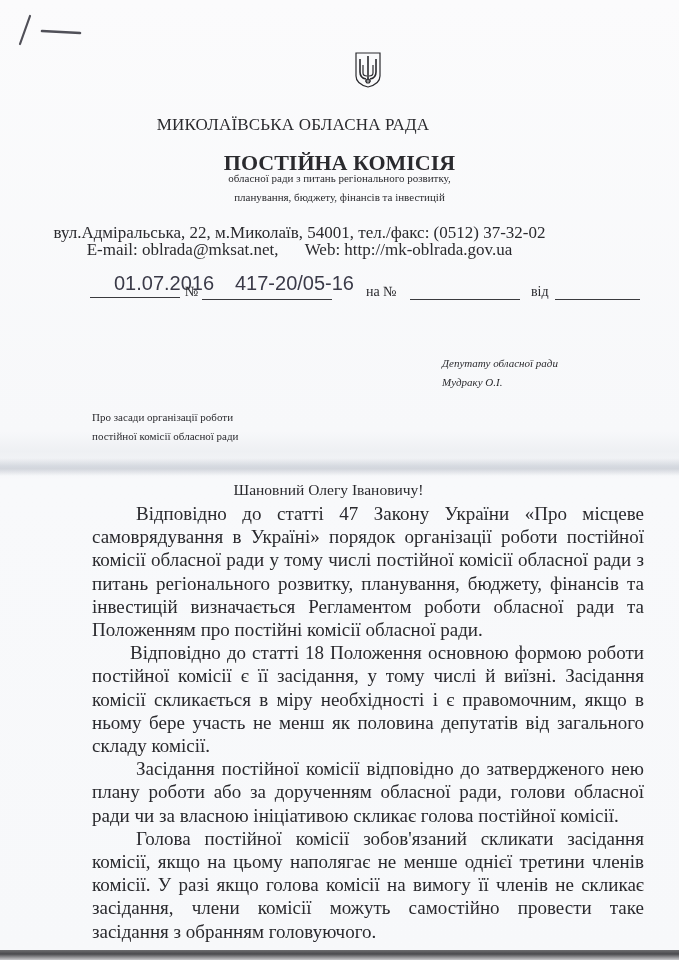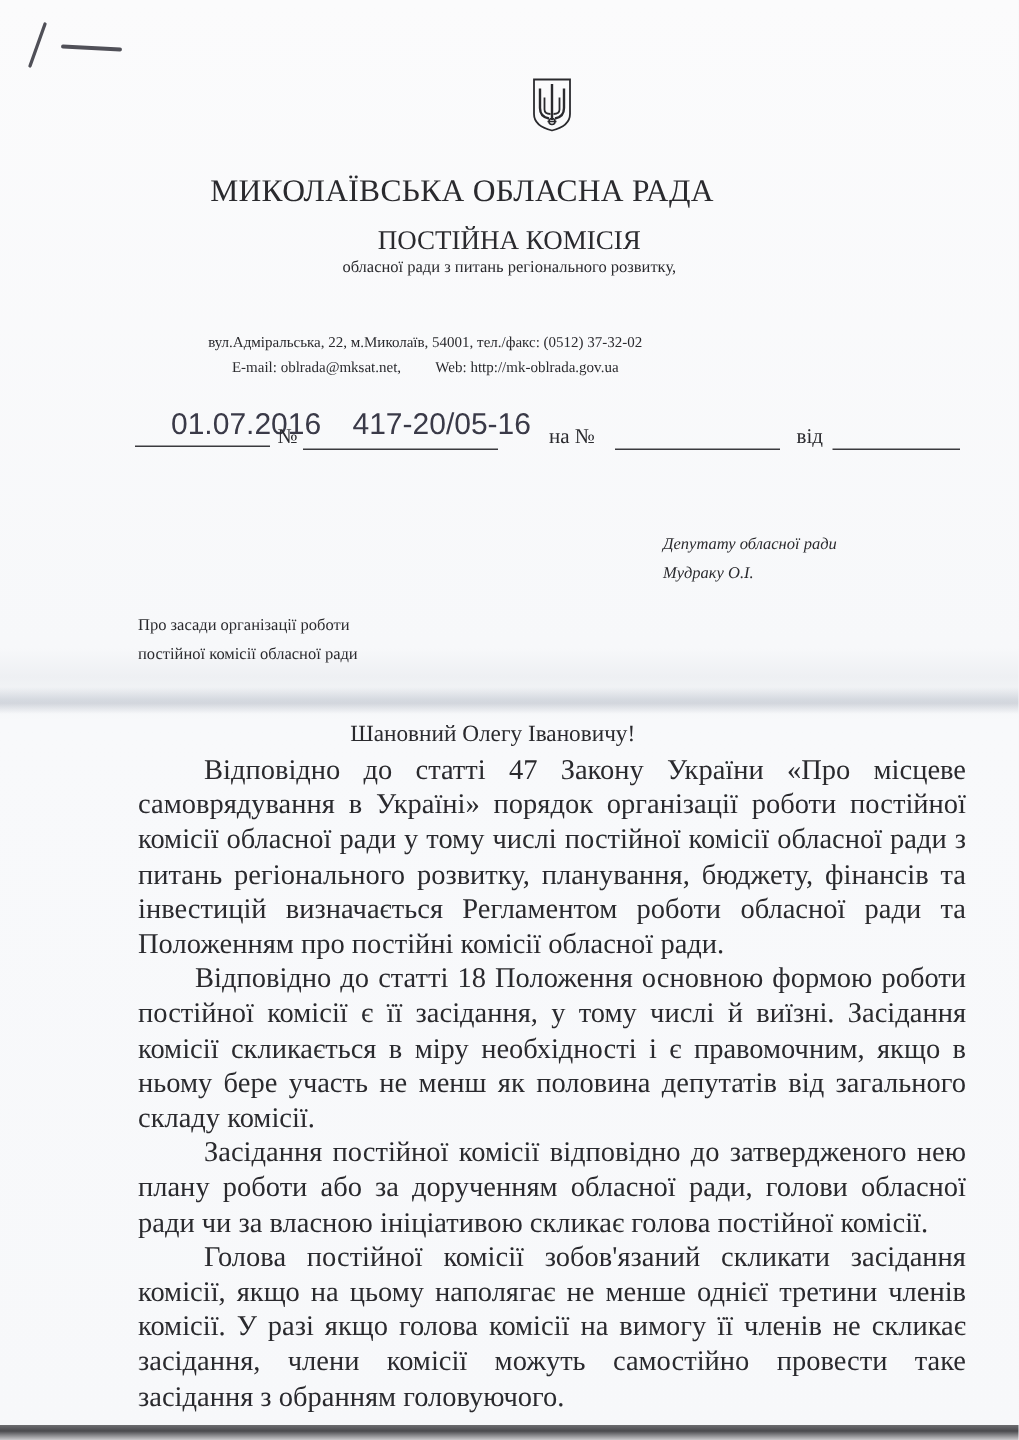--- a/index.html
+++ b/index.html
@@ -24,27 +24,27 @@
   }
   .mark {
     position: absolute; left: 18px; top: 12px; width: 80px; height: 40px;
   }
   .emblem {
     position: absolute; left: 355px; top: 52px; width: 26px; height: 36px;
   }
   .abs { position: absolute; white-space: nowrap; }
   .center { text-align: center; }
   .org {
-    left: 16px; width: 584px; top: 115px; font-size: 21px; letter-spacing: 0.2px;
+    left: 1px; width: 584px; top: 115px; font-size: 17px; letter-spacing: 0.2px;
   }
   .commission {
-    left: 0; width: 679px; top: 150px; font-size: 18px; font-weight: normal;
+    left: 0; width: 679px; top: 150px; font-size: 22px; font-weight: bold;
   }
   .sub { left: 0; width: 679px; font-size: 11px; }
-  .addr { left: 0; width: 567px; font-size: 10px; }
+  .addr { left: 16px; width: 567px; font-size: 17px; }
   .regline {
     position: absolute; top: 270px; left: 90px; height: 40px; width: 560px;
     font-size: 14px;
   }
   .hand {
     font-family: "Liberation Sans", "DejaVu Sans", sans-serif;
     font-size: 20px; color: #3a3a48; margin-left: 20px;
   }
   .uline { position: absolute; border-bottom: 1px solid #3a3a3e; height: 1px; }
   .recipient { left: 442px; font-size: 11px; line-height: 19px; font-style: italic; }
@@ -75,20 +75,21 @@
     <path d="M13 4 V28" stroke="#2a2a2e" stroke-width="1.6"></path>
     <path d="M5 7 V20 Q5 26 11 27 M21 7 V20 Q21 26 15 27" fill="none" stroke="#2a2a2e" stroke-width="1.6"></path>
     <path d="M8 13 V21 Q8 24 12 24 M18 13 V21 Q18 24 14 24" fill="none" stroke="#2a2a2e" stroke-width="1.2"></path>
     <circle cx="13" cy="29" r="2" fill="none" stroke="#2a2a2e" stroke-width="1.1"></circle>
     <path d="M10 29 H16" stroke="#2a2a2e" stroke-width="1"></path>
   </svg>
 
   <div class="abs center org">МИКОЛАЇВСЬКА ОБЛАСНА РАДА</div>
   <div class="abs center commission">ПОСТІЙНА КОМІСІЯ</div>
   <div class="abs center sub" style="top:172px;">обласної ради з питань регіонального розвитку,</div>
+  <div class="abs center sub" style="top:191px;">планування, бюджету, фінансів та інвестицій</div>
 
   <div class="abs center addr" style="top:223px;">вул.Адміральська, 22, м.Миколаїв, 54001, тел./факс: (0512) 37-32-02</div>
   <div class="abs center addr" style="top:240px;">
     <span>E-mail: oblrada@mksat.net,</span>
     <span style="display:inline-block;width:18px;"></span>
     <span>Web: http://mk-oblrada.gov.ua</span>
   </div>
 
   <div class="regline">
     <span class="abs hand" style="left:4px;top:2px;">01.07.2016</span>

